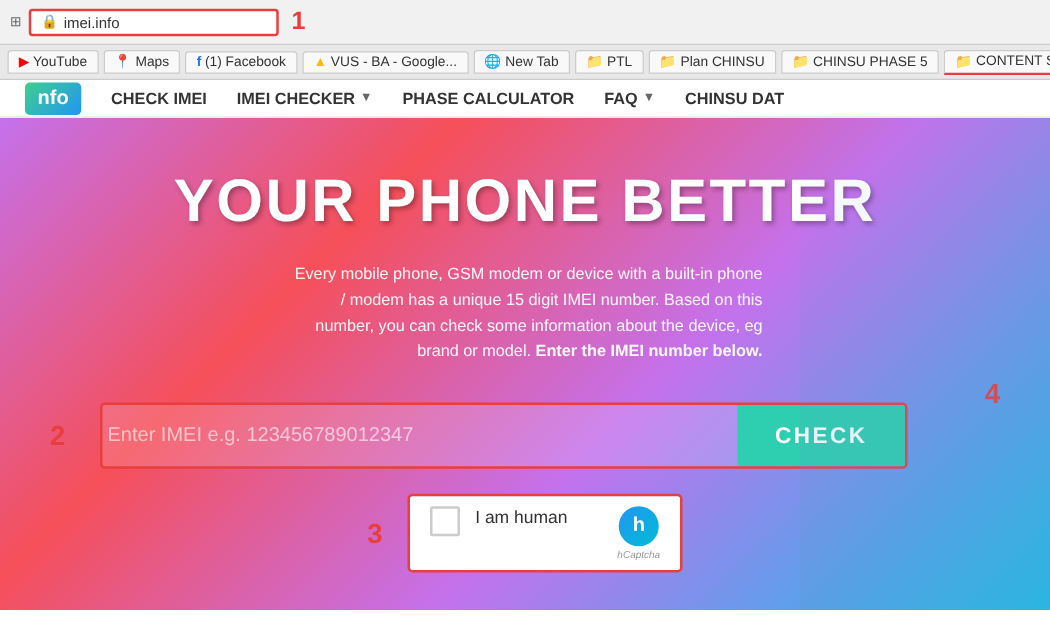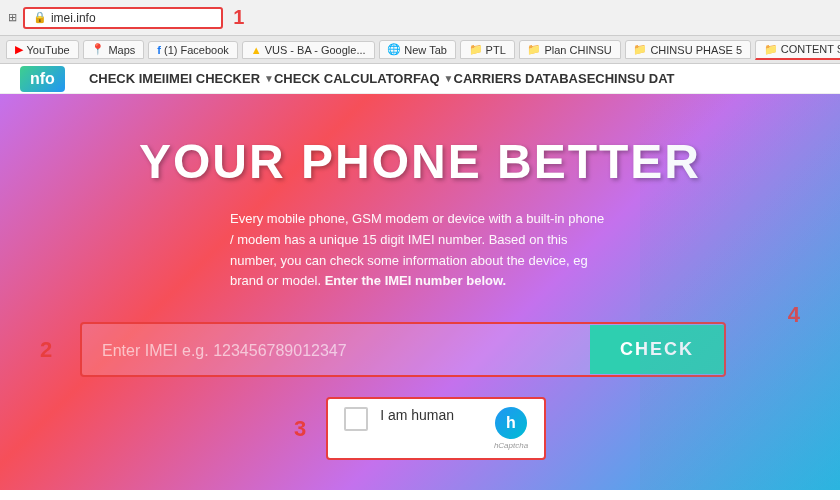--- a/index.html
+++ b/index.html
@@ -72,20 +72,21 @@
       background: linear-gradient(135deg, #3ecf8e, #2196f3);
       color: white;
       font-weight: bold;
       font-size: 16px;
       padding: 4px 10px;
       border-radius: 4px;
     }
     .nav-links {
       display: flex;
       align-items: center;
+      gap: 24px;
       font-size: 13px;
       font-weight: 600;
       color: #333;
     }
     .nav-link { display: flex; align-items: center; gap: 4px; cursor: pointer; white-space: nowrap; }
     .dropdown-arrow { font-size: 10px; color: #666; }
 
     
     .hero {
       background: linear-gradient(135deg, #c471ed 0%, #f64f59 30%, #c471ed 60%, #12c2e9 100%);
@@ -115,21 +116,21 @@
       font-weight: 900;
       color: white;
       text-align: center;
       letter-spacing: 2px;
       margin-bottom: 20px;
       text-shadow: 2px 2px 4px rgba(0,0,0,0.3);
     }
 
     .hero-description {
       color: white;
-      text-align: left;
+      text-align: right;
       font-size: 13px;
       line-height: 1.6;
       max-width: 380px;
       margin-bottom: 30px;
       opacity: 0.95;
     }
 
     .hero-description strong {
       font-weight: bold;
     }
@@ -146,22 +147,22 @@
       overflow: hidden;
       margin-bottom: 20px;
       position: relative;
     }
 
     .imei-input {
       flex: 1;
       background: transparent;
       border: none;
       outline: none;
-      padding: 14px 20px;
-      font-size: 20px;
+      padding: 14px 4px;
+      font-size: 12px;
       color: rgba(255,255,255,0.7);
       width: 100%;
     }
 
     .imei-input::placeholder {
       color: rgba(255,255,255,0.6);
       font-size: 16px;
     }
 
     .check-btn {
@@ -289,28 +290,25 @@
   </div>
   <div class="nav-links">
     <div class="nav-link">
       <span>CHECK IMEI</span>
     </div>
     <div class="nav-link">
       <span>IMEI CHECKER</span>
       <span class="dropdown-arrow">▼</span>
     </div>
     <div class="nav-link">
-      <span>CHECK CALCULATOR</span>
+      <span>PHASE CALCULATOR</span>
     </div>
     <div class="nav-link">
       <span>FAQ</span>
       <span class="dropdown-arrow">▼</span>
-    </div>
-    <div class="nav-link">
-      <span>CARRIERS DATABASE</span>
     </div>
     <div class="nav-link">
       <span>CHINSU DAT</span>
     </div>
   </div>
 </div>
 
 <div class="hero">
   <h1 class="hero-title">YOUR PHONE BETTER</h1>
 

